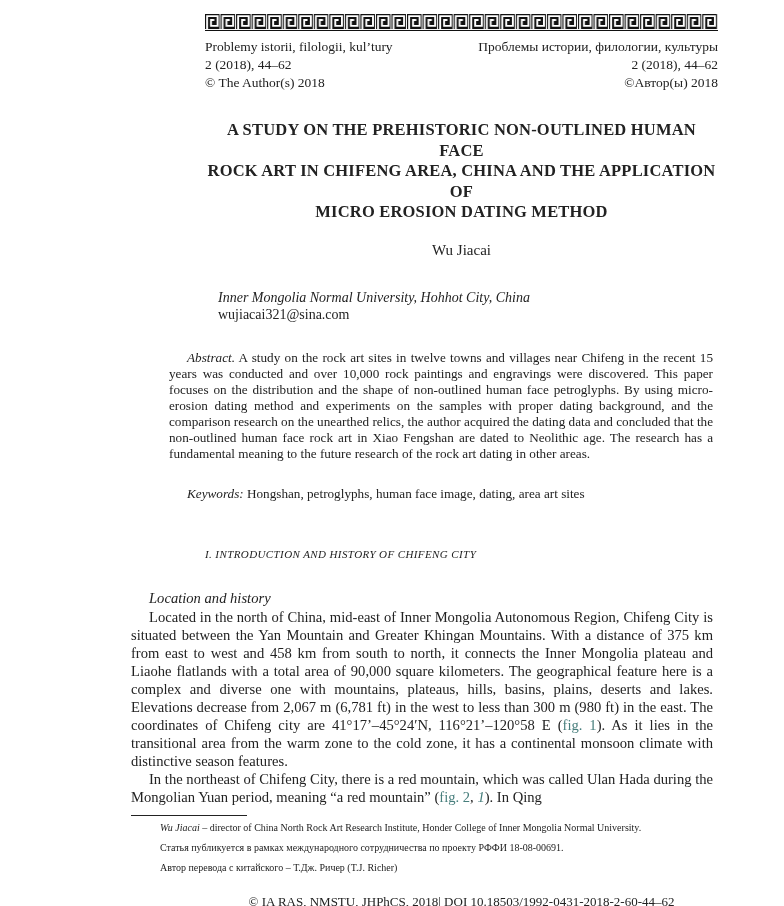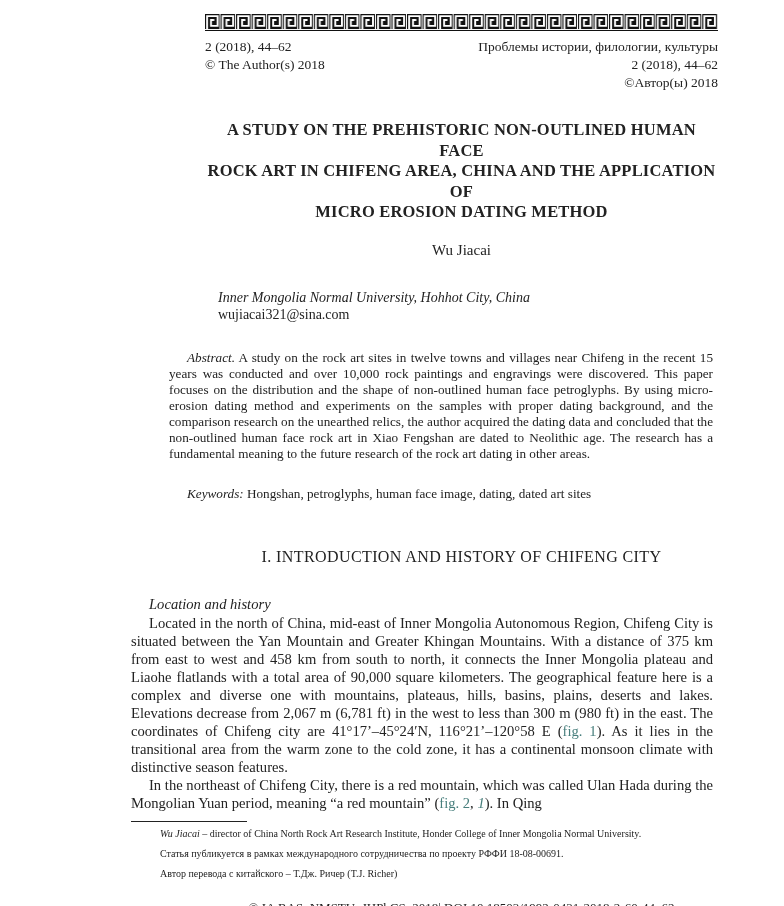--- a/index.html
+++ b/index.html
@@ -74,24 +74,24 @@
     margin: 24px 0 0 38px;
     width: 544px;
     font-size: 13.2px;
     line-height: 16.1px;
     text-indent: 18px;
   }
 
   .section-heading {
     margin: 46px 0 0 74px;
     width: 513px;
-    text-align: center;
-    font-size: 16px;
+    font-size: 11px;
     font-weight: normal;
     letter-spacing: 0.4px;
+    font-style: italic;
   }
 
   .subsection-heading {
     margin: 30px 0 0 18px;
     font-style: italic;
     font-size: 14.6px;
     font-weight: normal;
     line-height: 17.3px;
   }
 
@@ -148,20 +148,21 @@
             <rect x="0" y="0" width="14.5" height="15.2" fill="#111"></rect>
             <path d="M2.1 15.2 L2.1 2.1 L12.6 2.1 L12.6 11.9 L6 11.9 L6 6 L9.3 6" fill="none" stroke="#ffffff" stroke-width="1.9"></path>
           </pattern>
         </defs>
         <rect x="0" y="0" width="513" height="15.2" fill="url(#mp)"></rect>
         <rect x="0" y="16" width="513" height="1" fill="#111"></rect>
       </svg>
 
       <div class="jheader">
         <div class="left">
+          <div>Problemy istorii, filologii, kul’tury</div>
           <div>2 (2018), 44–62</div>
           <div>© The Author(s) 2018</div>
         </div>
         <div class="right">
           <div>Проблемы истории, филологии, культуры</div>
           <div>2 (2018), 44–62</div>
           <div>©Автор(ы) 2018</div>
         </div>
       </div>
 
@@ -174,21 +175,21 @@
       <div class="author">Wu Jiacai</div>
     </div>
 
     <div class="affil-block">
       <div class="affiliation">Inner Mongolia Normal University, Hohhot City, China</div>
       <div class="email">wujiacai321@sina.com</div>
     </div>
 
     <p class="abstract"><span class="ital">Abstract.</span><span> A study on the rock art sites in twelve towns and villages near Chifeng in the recent 15 years was conducted and over 10,000 rock paintings and engravings were discovered. This paper focuses on the distribution and the shape of non-outlined human face petroglyphs. By using micro-erosion dating method and experiments on the samples with proper dating background, and the comparison research on the unearthed relics, the author acquired the dating data and concluded that the non-outlined human face rock art in Xiao Fengshan are dated to Neolithic age. The research has a fundamental meaning to the future research of the rock art dating in other areas.</span></p>
 
-    <p class="keywords"><span class="ital">Keywords:</span><span> Hongshan, petroglyphs, human face image, dating, dated art sites</span></p>
+    <p class="keywords"><span class="ital">Keywords:</span><span> Hongshan, petroglyphs, human face image, dating, area art sites</span></p>
 
     <h2 class="section-heading">I. INTRODUCTION AND HISTORY OF CHIFENG CITY</h2>
 
     <h3 class="subsection-heading">Location and history</h3>
 
     <p class="body-para"><span>Located in the north of China, mid-east of Inner Mongolia Autonomous Region, Chifeng City is situated between the Yan Mountain and Greater Khingan Mountains. With a distance of 375 km from east to west and 458 km from south to north, it connects the Inner Mongolia plateau and Liaohe flatlands with a total area of 90,000 square kilometers. The geographical feature here is a complex and diverse one with mountains, plateaus, hills, basins, plains, deserts and lakes. Elevations decrease from 2,067 m (6,781 ft) in the west to less than 300 m (980 ft) in the east. The coordinates of Chifeng city are 41°17’–45°24′N, 116°21’–120°58 E (</span><span class="figref">fig. 1</span><span>). As it lies in the transitional area from the warm zone to the cold zone, it has a continental monsoon climate with distinctive season features.</span></p>
 
     <p class="body-para"><span>In the northeast of Chifeng City, there is a red mountain, which was called Ulan Hada during the Mongolian Yuan period, meaning “a red mountain” (</span><span class="figref">fig. 2</span><span>, </span><span class="figref ital">1</span><span>). In Qing</span></p>
 
     <hr class="footnote-rule">

